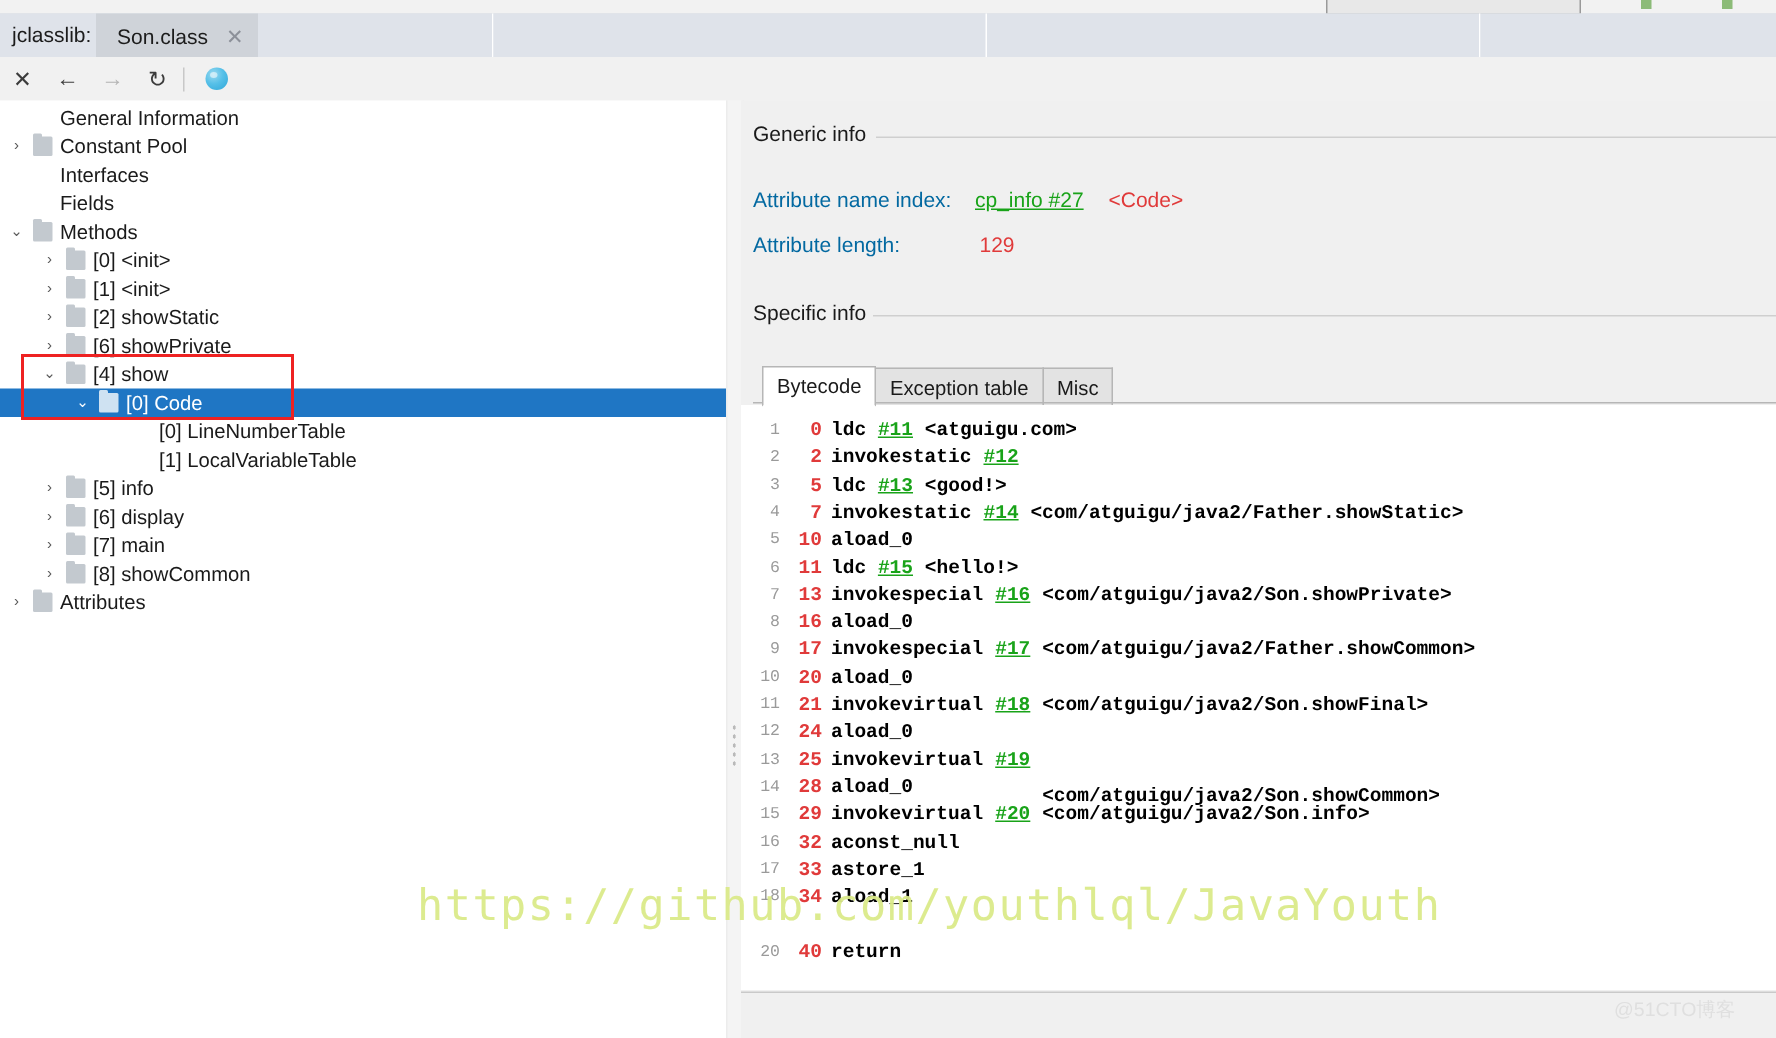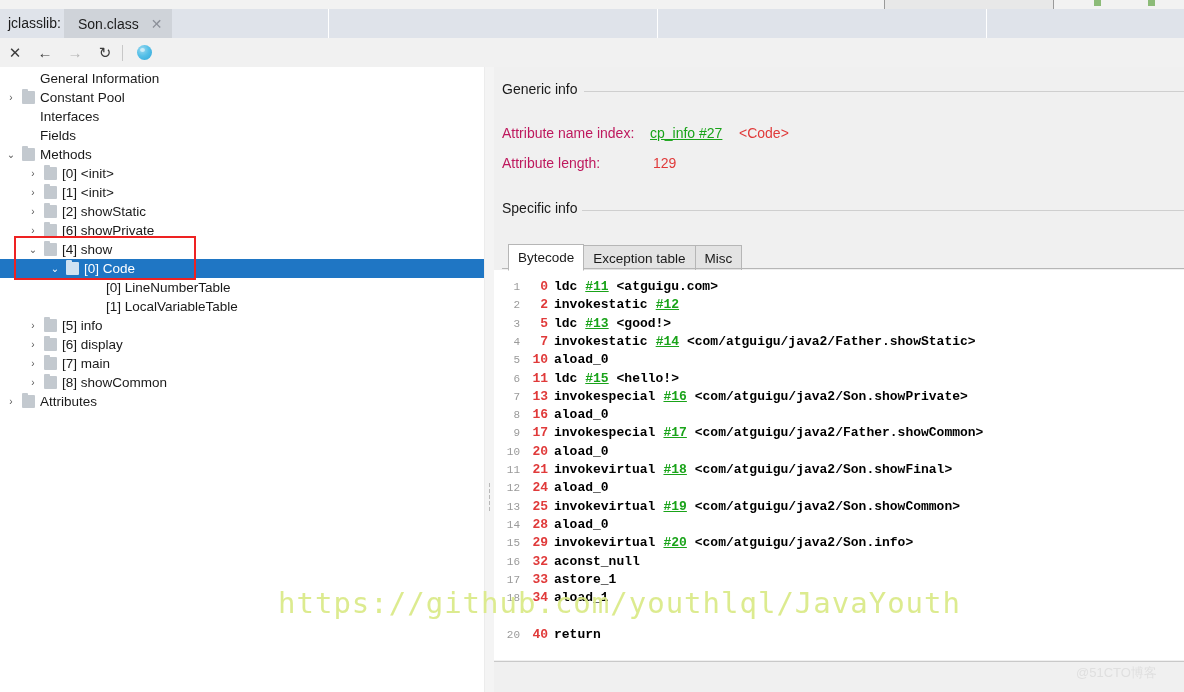--- a/index.html
+++ b/index.html
@@ -53,21 +53,21 @@
   .row.selected .ico.folder,.row.selected .ico.folder:before{background:#cfe2f2;}
   .ico.file{background:#cfd4d9;border-radius:1px;position:relative;}
   .ico.file:after{content:"";position:absolute;right:0;top:0;border-left:5px solid transparent;border-top:5px solid #ffffff;}
   .txt{position:absolute;top:0;}
 
   #redbox{position:absolute;border:2px solid #ee2222;pointer-events:none;}
 
   
   .sect{position:absolute;left:0;font-size:14px;color:#1a1a1a;white-space:nowrap;}
   .sect .line{position:absolute;height:1px;background:#cfcfcf;top:10px;}
-  .kv-label{position:absolute;font-size:14px;color:#be185d;}
+  .kv-label{position:absolute;font-size:14px;color:#0369a1;}
   .kv-link{position:absolute;font-size:14px;color:#19a319;text-decoration:underline;}
   .kv-red{position:absolute;font-size:14px;color:#e03a3a;}
 
   
   #tabs{position:absolute;left:508px;top:244px;display:flex;align-items:flex-end;}
   #tabs .tab{height:25px;line-height:25px;padding:0 9px;font-size:13.5px;color:#1a1a1a;
     background:#e3e3e3;border:1px solid #b6b6b6;border-bottom:none;margin-right:-1px;}
   #tabs .tab.active{background:#ffffff;border-bottom:1px solid #ffffff;position:relative;z-index:2;}
   #tab-underline{position:absolute;left:502px;top:268px;width:682px;height:1px;background:#b6b6b6;}
 
@@ -307,21 +307,21 @@
     <div class="cline" style="top: 209.3px; width: 690px;">
       <span class="ln" style="left: 2px;">12</span>
       <span class="off">24</span>
       <span class="opc">aload_0</span>
     </div>
     <div class="cline" style="top: 227.6px; width: 690px;">
       <span class="ln" style="left: 2px;">13</span>
       <span class="off">25</span>
       <span class="opc">invokevirtual</span>
       <span class="ref" style="left: 169.48px;">#19</span>
-      <span class="desc" style="left: 200.76px;">&lt;com/atguigu/java2/Son.showCommon&gt;</span>
+      <span class="desc" style="left: 200.76px; margin-top: 24px;">&lt;com/atguigu/java2/Son.showCommon&gt;</span>
     </div>
     <div class="cline" style="top: 245.9px; width: 690px;">
       <span class="ln" style="left: 2px;">14</span>
       <span class="off">28</span>
       <span class="opc">aload_0</span>
     </div>
     <div class="cline" style="top: 264.2px; width: 690px;">
       <span class="ln" style="left: 2px;">15</span>
       <span class="off">29</span>
       <span class="opc">invokevirtual</span>

